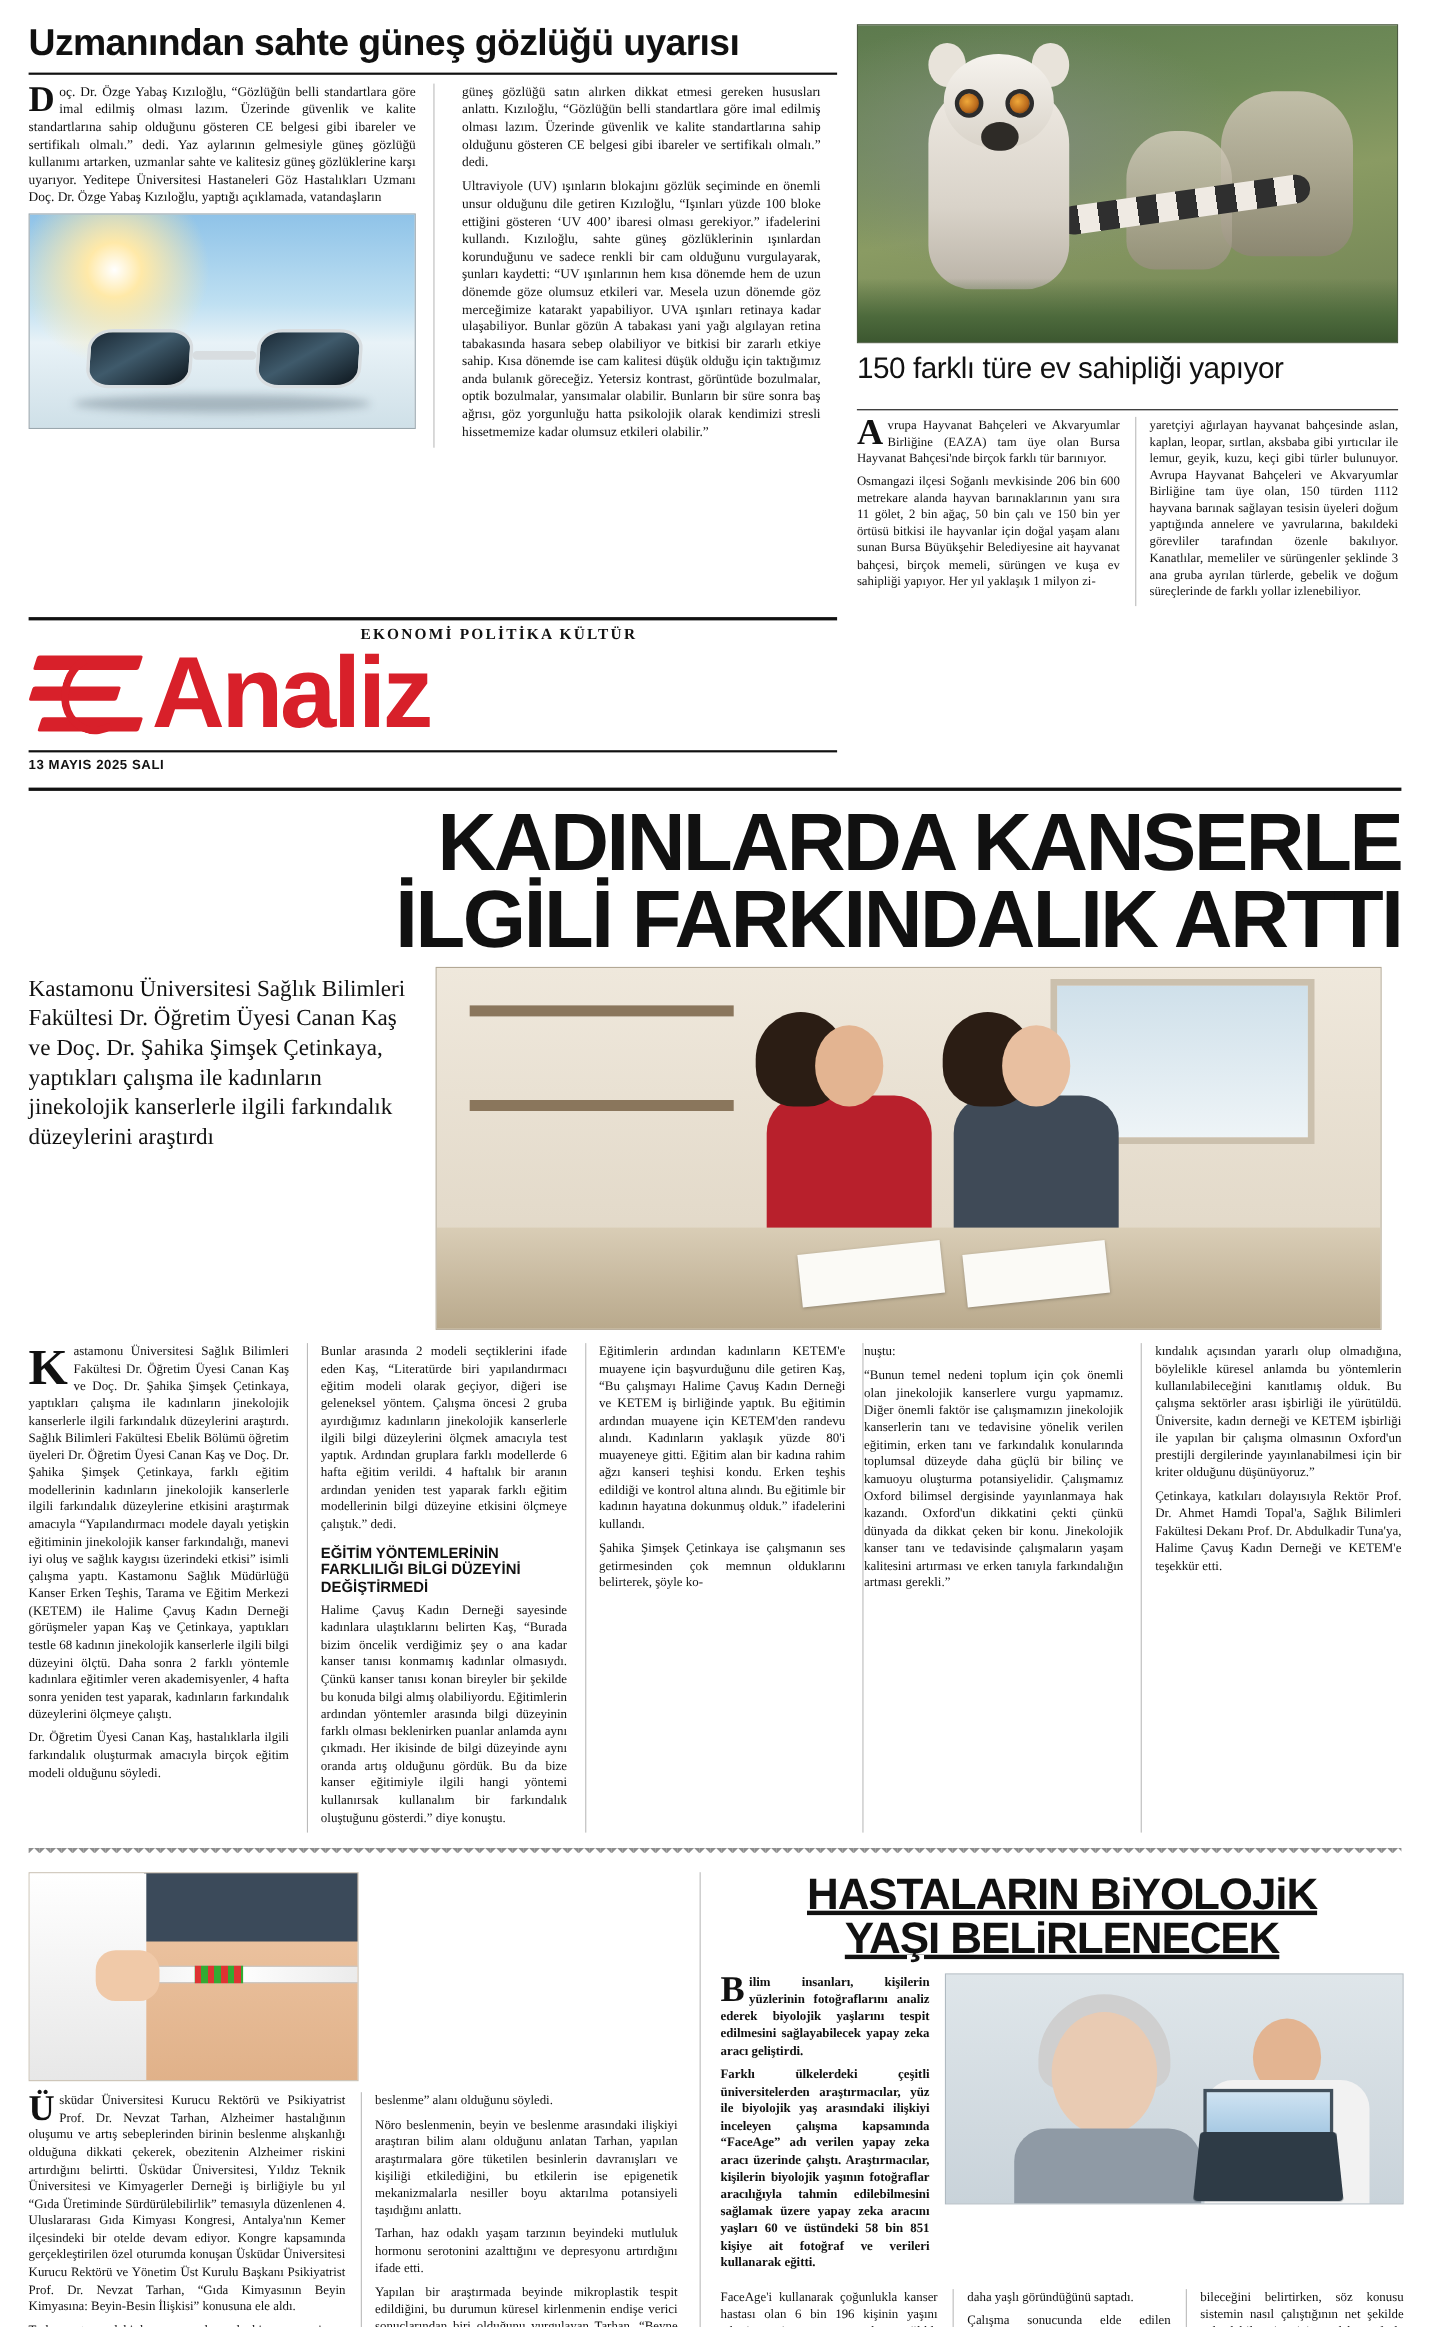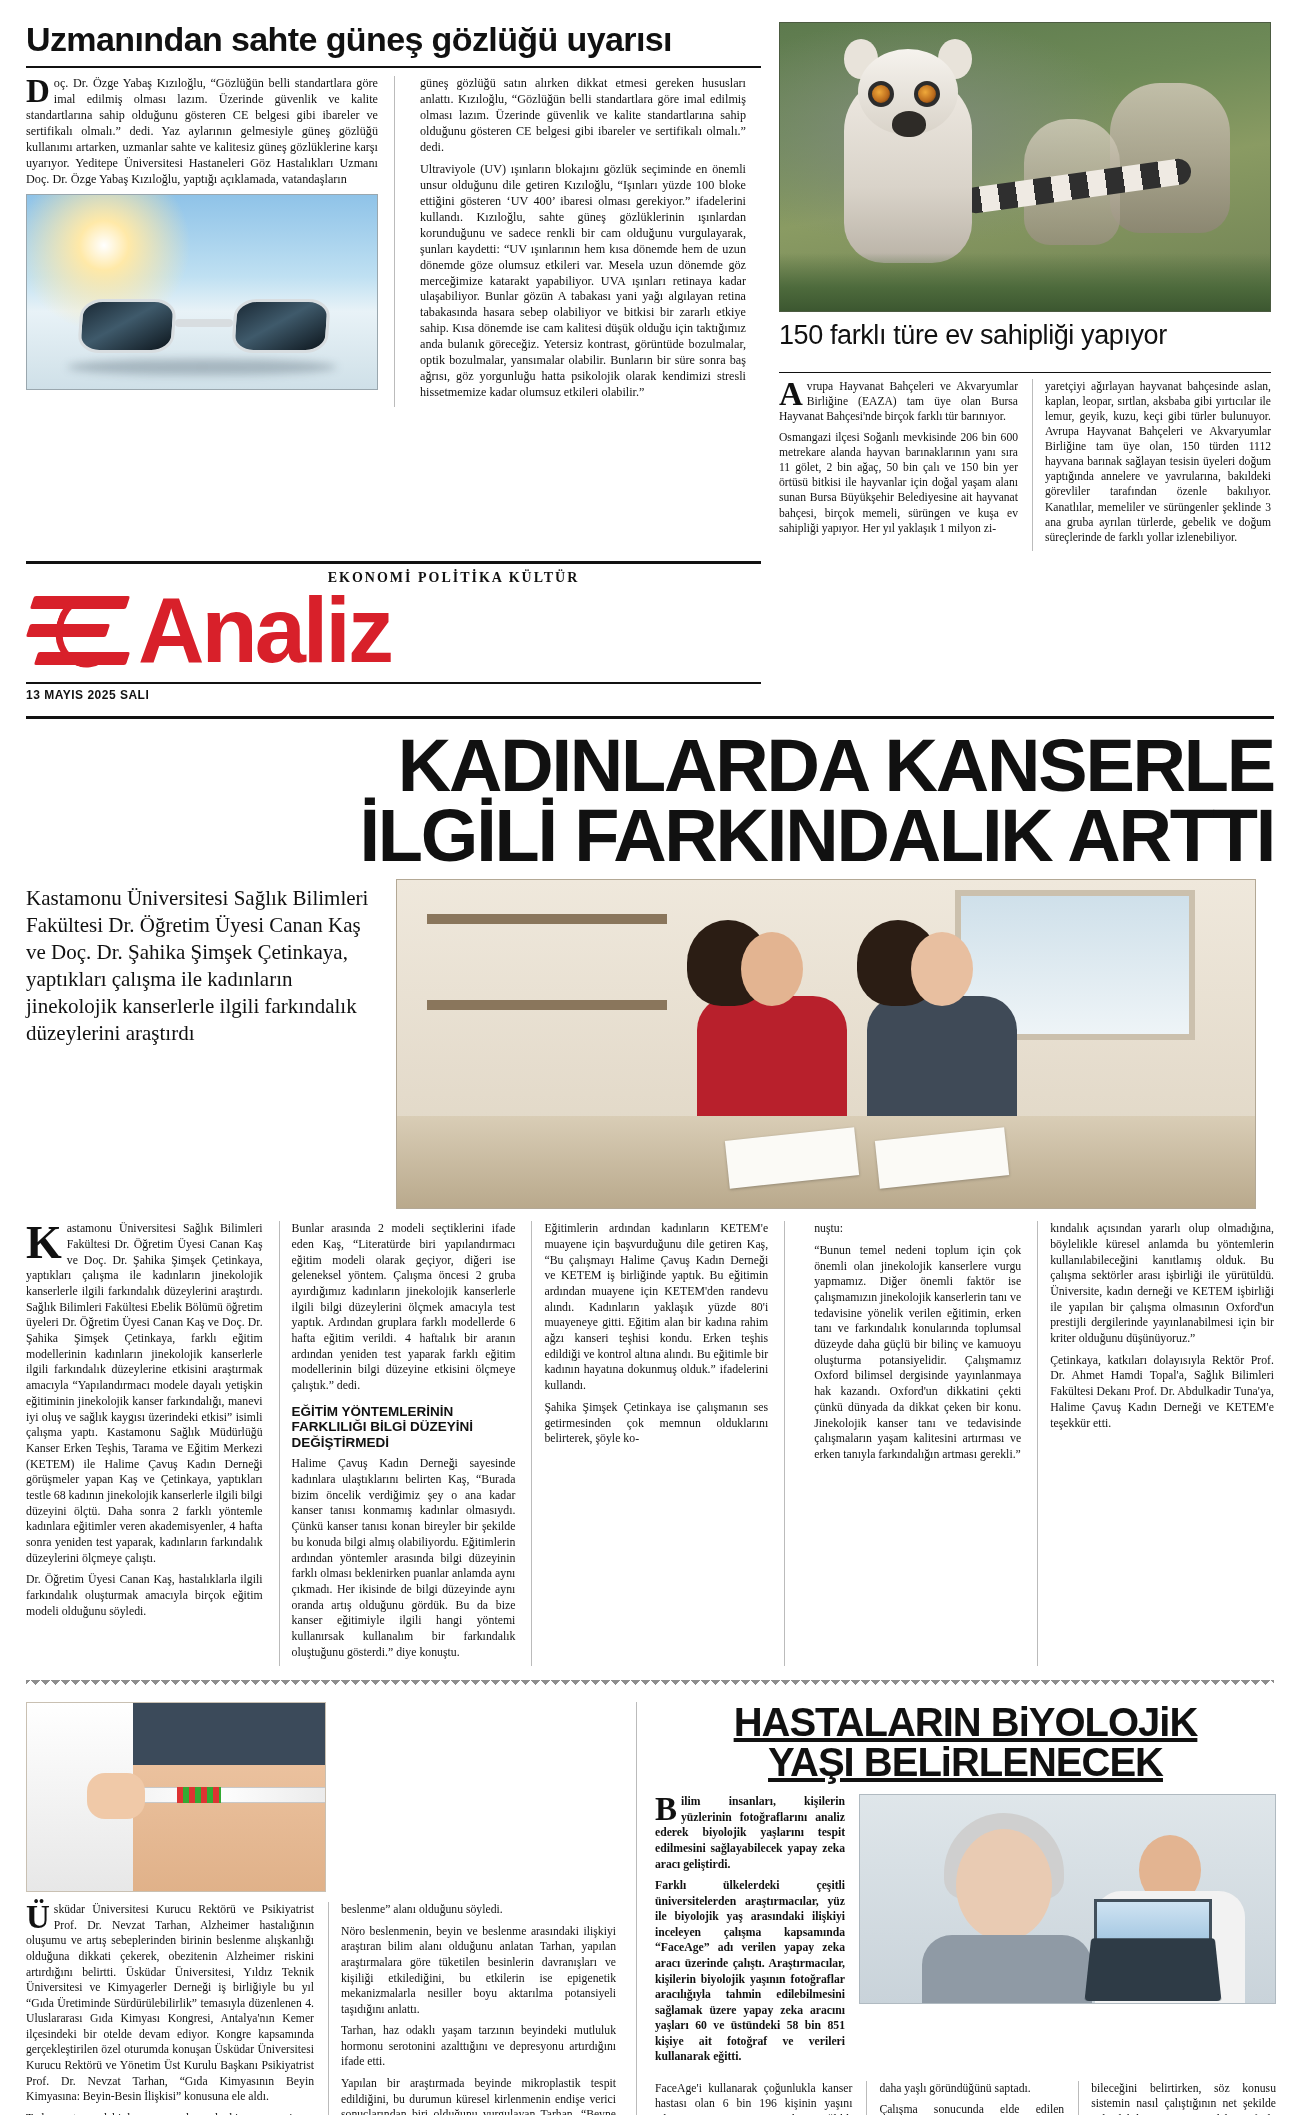--- a/index.html
+++ b/index.html
@@ -354,21 +354,21 @@
     </div>
     <div class="bcol col-sep" style="padding-left:12px">
       <p>Bunlar arasında 2 modeli seçtiklerini ifade eden Kaş, “Literatürde biri yapılandırmacı eğitim modeli olarak geçiyor, diğeri ise geleneksel yöntem. Çalışma öncesi 2 gruba ayırdığımız kadınların jinekolojik kanserlerle ilgili bilgi düzeylerini ölçmek amacıyla test yaptık. Ardından gruplara farklı modellerde 6 hafta eğitim verildi. 4 haftalık bir aranın ardından yeniden test yaparak farklı eğitim modellerinin bilgi düzeyine etkisini ölçmeye çalıştık.” dedi.</p>
       <div class="sub">EĞİTİM YÖNTEMLERİNİN FARKLILIĞI BİLGİ DÜZEYİNİ DEĞİŞTİRMEDİ</div>
       <p>Halime Çavuş Kadın Derneği sayesinde kadınlara ulaştıklarını belirten Kaş, “Burada bizim öncelik verdiğimiz şey o ana kadar kanser tanısı konmamış kadınlar olmasıydı. Çünkü kanser tanısı konan bireyler bir şekilde bu konuda bilgi almış olabiliyordu. Eğitimlerin ardından yöntemler arasında bilgi düzeyinin farklı olması beklenirken puanlar anlamda aynı çıkmadı. Her ikisinde de bilgi düzeyinde aynı oranda artış olduğunu gördük. Bu da bize kanser eğitimiyle ilgili hangi yöntemi kullanırsak kullanalım bir farkındalık oluştuğunu gösterdi.” diye konuştu.</p>
     </div>
     <div class="bcol col-sep" style="padding-left:12px">
       <p>Eğitimlerin ardından kadınların KETEM'e muayene için başvurduğunu dile getiren Kaş, “Bu çalışmayı Halime Çavuş Kadın Derneği ve KETEM iş birliğinde yaptık. Bu eğitimin ardından muayene için KETEM'den randevu alındı. Kadınların yaklaşık yüzde 80'i muayeneye gitti. Eğitim alan bir kadına rahim ağzı kanseri teşhisi kondu. Erken teşhis edildiği ve kontrol altına alındı. Bu eğitimle bir kadının hayatına dokunmuş olduk.” ifadelerini kullandı.</p>
       <p>Şahika Şimşek Çetinkaya ise çalışmanın ses getirmesinden çok memnun olduklarını belirterek, şöyle ko-</p>
     </div>
-    <div class="bcol col-sep" style="padding-left:29px">
+    <div class="bcol col-sep" style="padding-left:0">
       <p>nuştu:</p>
       <p>“Bunun temel nedeni toplum için çok önemli olan jinekolojik kanserlere vurgu yapmamız. Diğer önemli faktör ise çalışmamızın jinekolojik kanserlerin tanı ve tedavisine yönelik verilen eğitimin, erken tanı ve farkındalık konularında toplumsal düzeyde daha güçlü bir bilinç ve kamuoyu oluşturma potansiyelidir. Çalışmamız Oxford bilimsel dergisinde yayınlanmaya hak kazandı. Oxford'un dikkatini çekti çünkü dünyada da dikkat çeken bir konu. Jinekolojik kanser tanı ve tedavisinde çalışmaların yaşam kalitesini artırması ve erken tanıyla farkındalığın artması gerekli.”</p>
     </div>
     <div class="bcol col-sep" style="padding-left:12px">
       <p>kındalık açısından yararlı olup olmadığına, böylelikle küresel anlamda bu yöntemlerin kullanılabileceğini kanıtlamış olduk. Bu çalışma sektörler arası işbirliği ile yürütüldü. Üniversite, kadın derneği ve KETEM işbirliği ile yapılan bir çalışma olmasının Oxford'un prestijli dergilerinde yayınlanabilmesi için bir kriter olduğunu düşünüyoruz.”</p>
       <p>Çetinkaya, katkıları dolayısıyla Rektör Prof. Dr. Ahmet Hamdi Topal'a, Sağlık Bilimleri Fakültesi Dekanı Prof. Dr. Abdulkadir Tuna'ya, Halime Çavuş Kadın Derneği ve KETEM'e teşekkür etti.</p>
     </div>
   </div>
 
   <div class="zigzag"></div>

